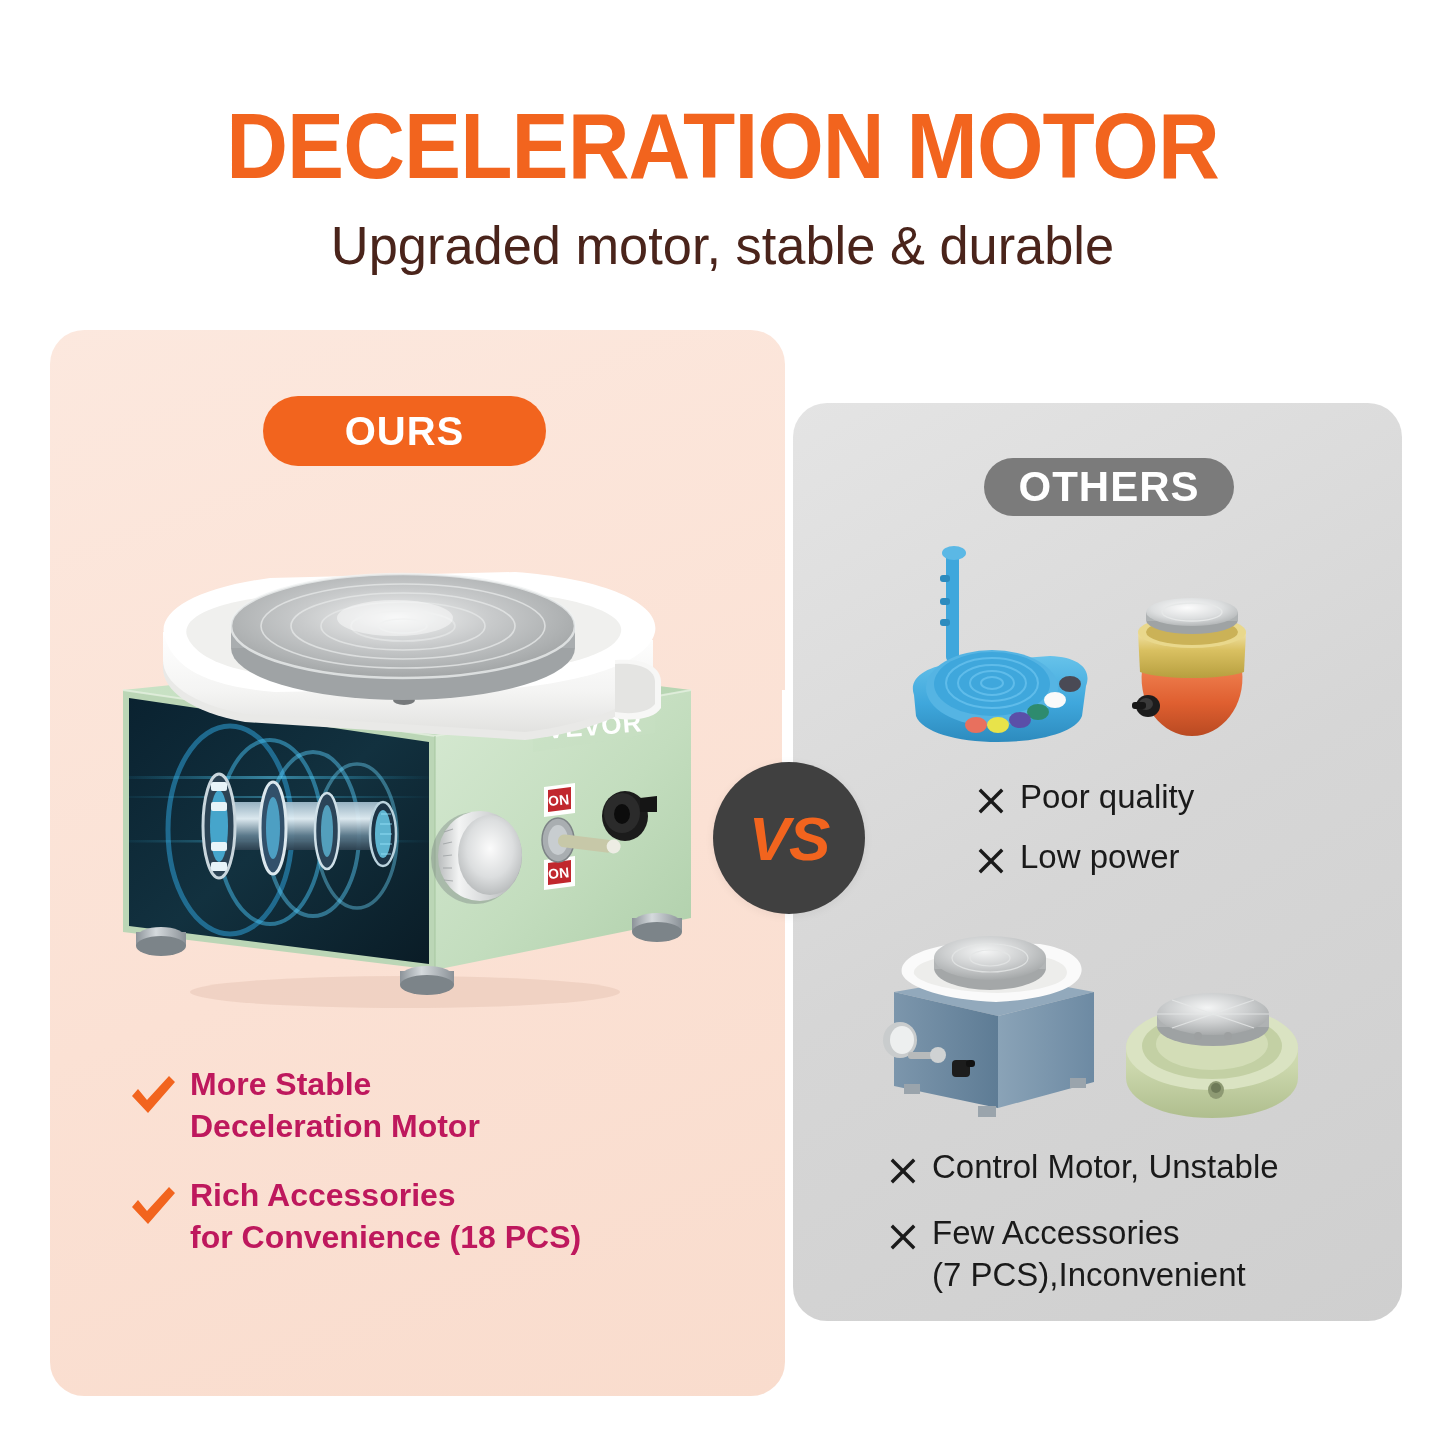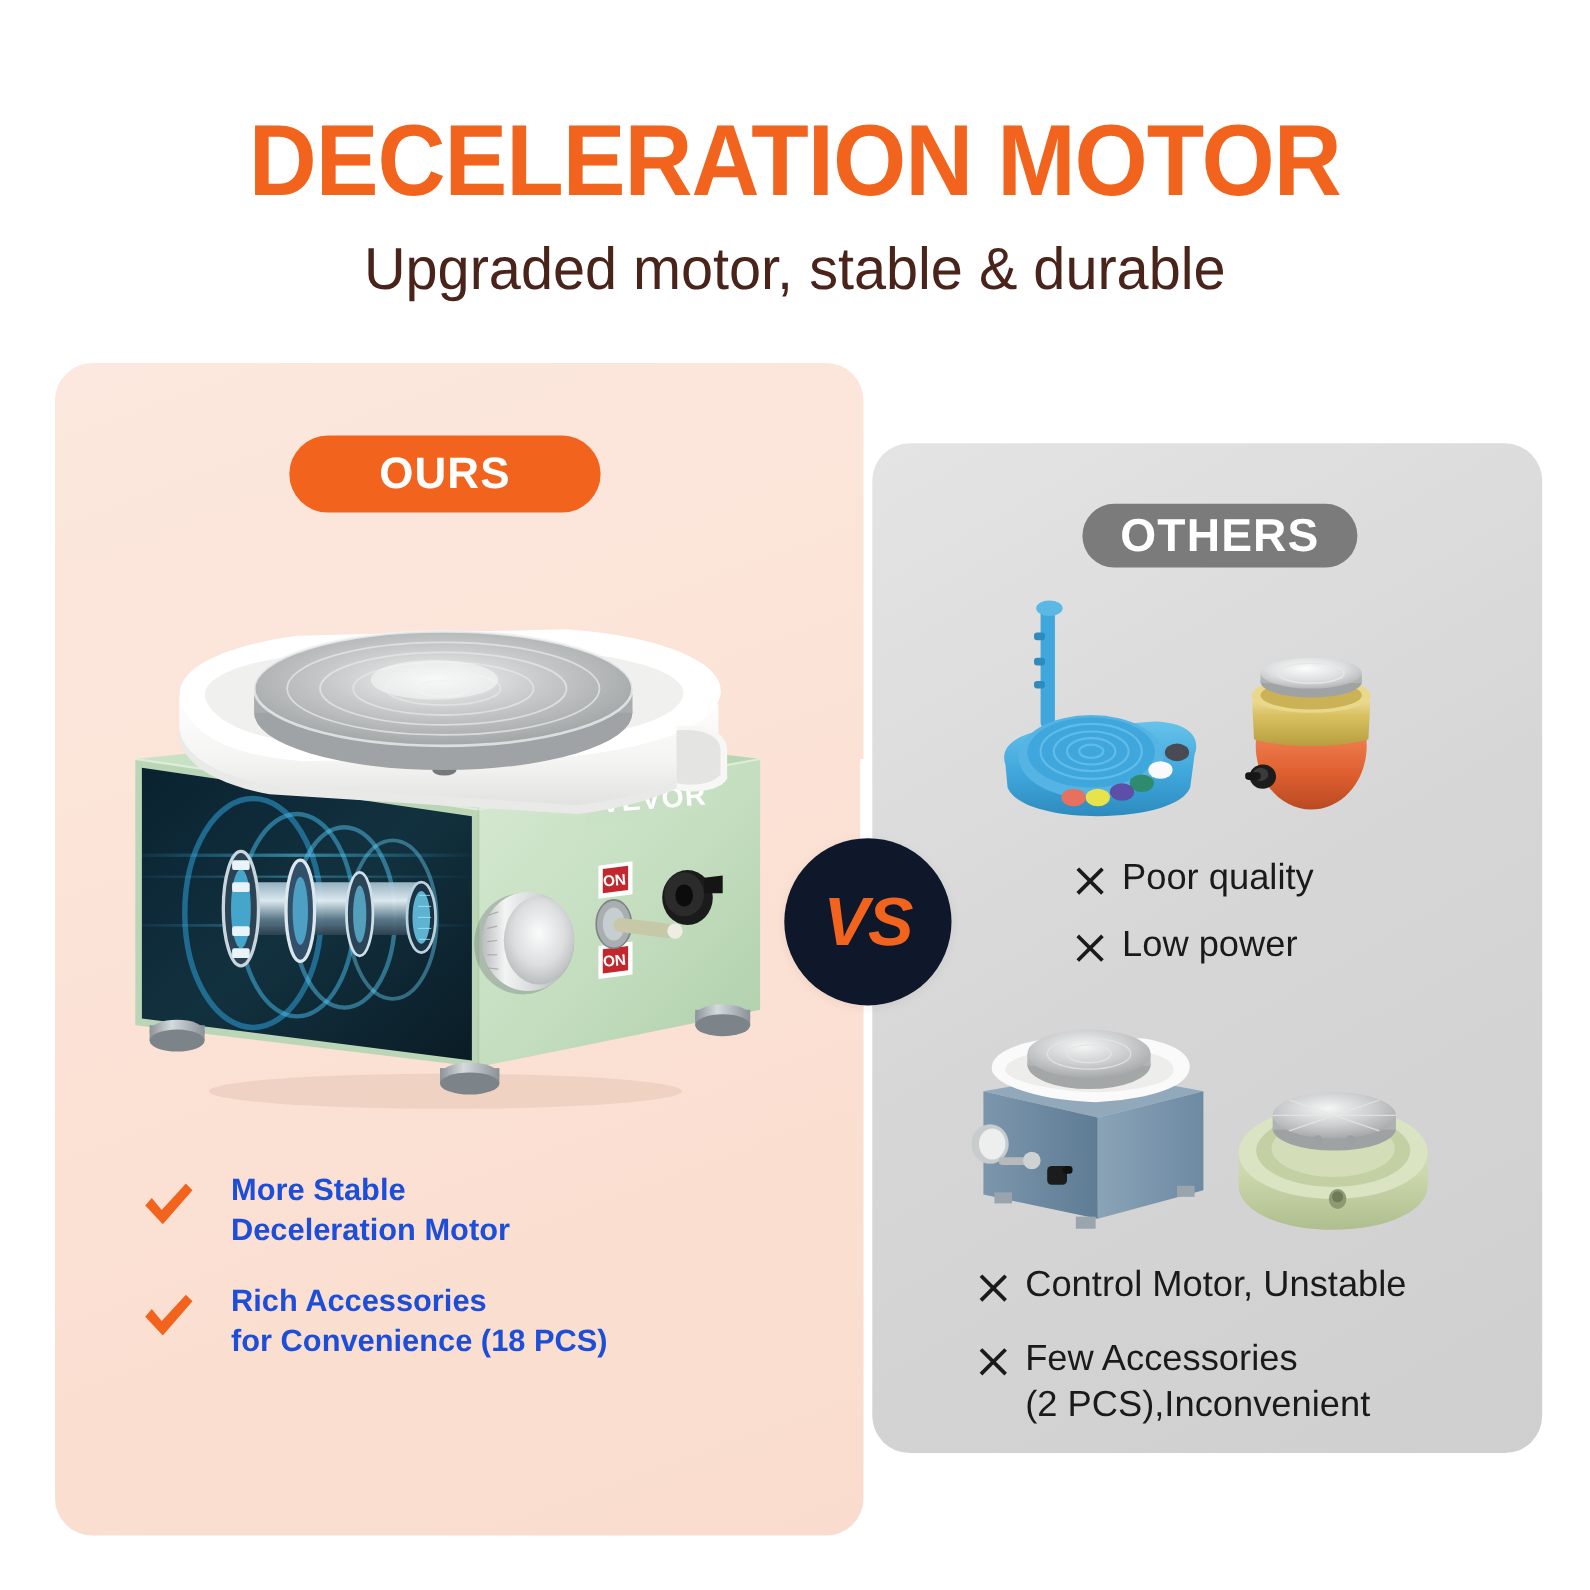--- a/index.html
+++ b/index.html
@@ -67,36 +67,36 @@
   }
 
   
   .vs-stem {
     position:absolute; left:782px; top:690px; width:9px; height:120px;
     background:#ffffff;
   }
   .vs-circle {
     position:absolute; left:713px; top:762px; width:152px; height:152px;
     border-radius:50%;
-    background:#0f172a;
+    background:#404040;
     display:flex; align-items:center; justify-content:center;
     box-shadow:0 2px 10px rgba(0,0,0,0.06);
   }
   .vs-text {
     font-size:62px; font-weight:bold; font-style:italic;
     color:#F2641E; letter-spacing:-1px;
   }
 
   
   .ours-list { position:absolute; left:128px; top:1062px; width:640px; }
   .ours-item { display:flex; align-items:flex-start; margin-bottom:26px; }
   .check-icon { width:62px; flex:0 0 62px; padding-top:12px; }
   .ours-text {
-    font-size:28px; font-weight:bold; color:#1d4ed8; line-height:1.30;
-    padding-top:2px; white-space:pre-line;margin-left:20px;
+    font-size:32px; font-weight:bold; color:#be185d; line-height:1.30;
+    padding-top:2px; white-space:pre-line;
   }
 
   
   .cons-top { position:absolute; left:976px; top:776px; }
   .cons-bottom { position:absolute; left:888px; top:1146px; }
   .con-item { display:flex; align-items:flex-start; margin-bottom:16px; }
   .x-icon { width:44px; flex:0 0 44px; padding-top:10px; }
   .con-text {
     font-size:33px; color:#1A1A1A; line-height:1.28;
     white-space:pre-line;
@@ -540,21 +540,21 @@
     <span class="con-text">Control Motor, Unstable</span>
   </div>
   <div class="con-item" style="margin-top:22px;">
     <span class="x-icon">
       <svg viewBox="0 0 30 30" width="30" height="30">
         <line x1="5" y1="5" x2="25" y2="25" stroke="#1A1A1A" stroke-width="3.4" stroke-linecap="square"></line>
         <line x1="25" y1="5" x2="5" y2="25" stroke="#1A1A1A" stroke-width="3.4" stroke-linecap="square"></line>
       </svg>
     </span>
     <span class="con-text">Few Accessories
-(2 PCS),Inconvenient</span>
+(7 PCS),Inconvenient</span>
   </div>
 </div>
 
 <div class="vs-stem"></div>
 <div class="vs-circle">
   <span class="vs-text">VS</span>
 </div>
 
 <div class="ours-list">
   <div class="ours-item">

